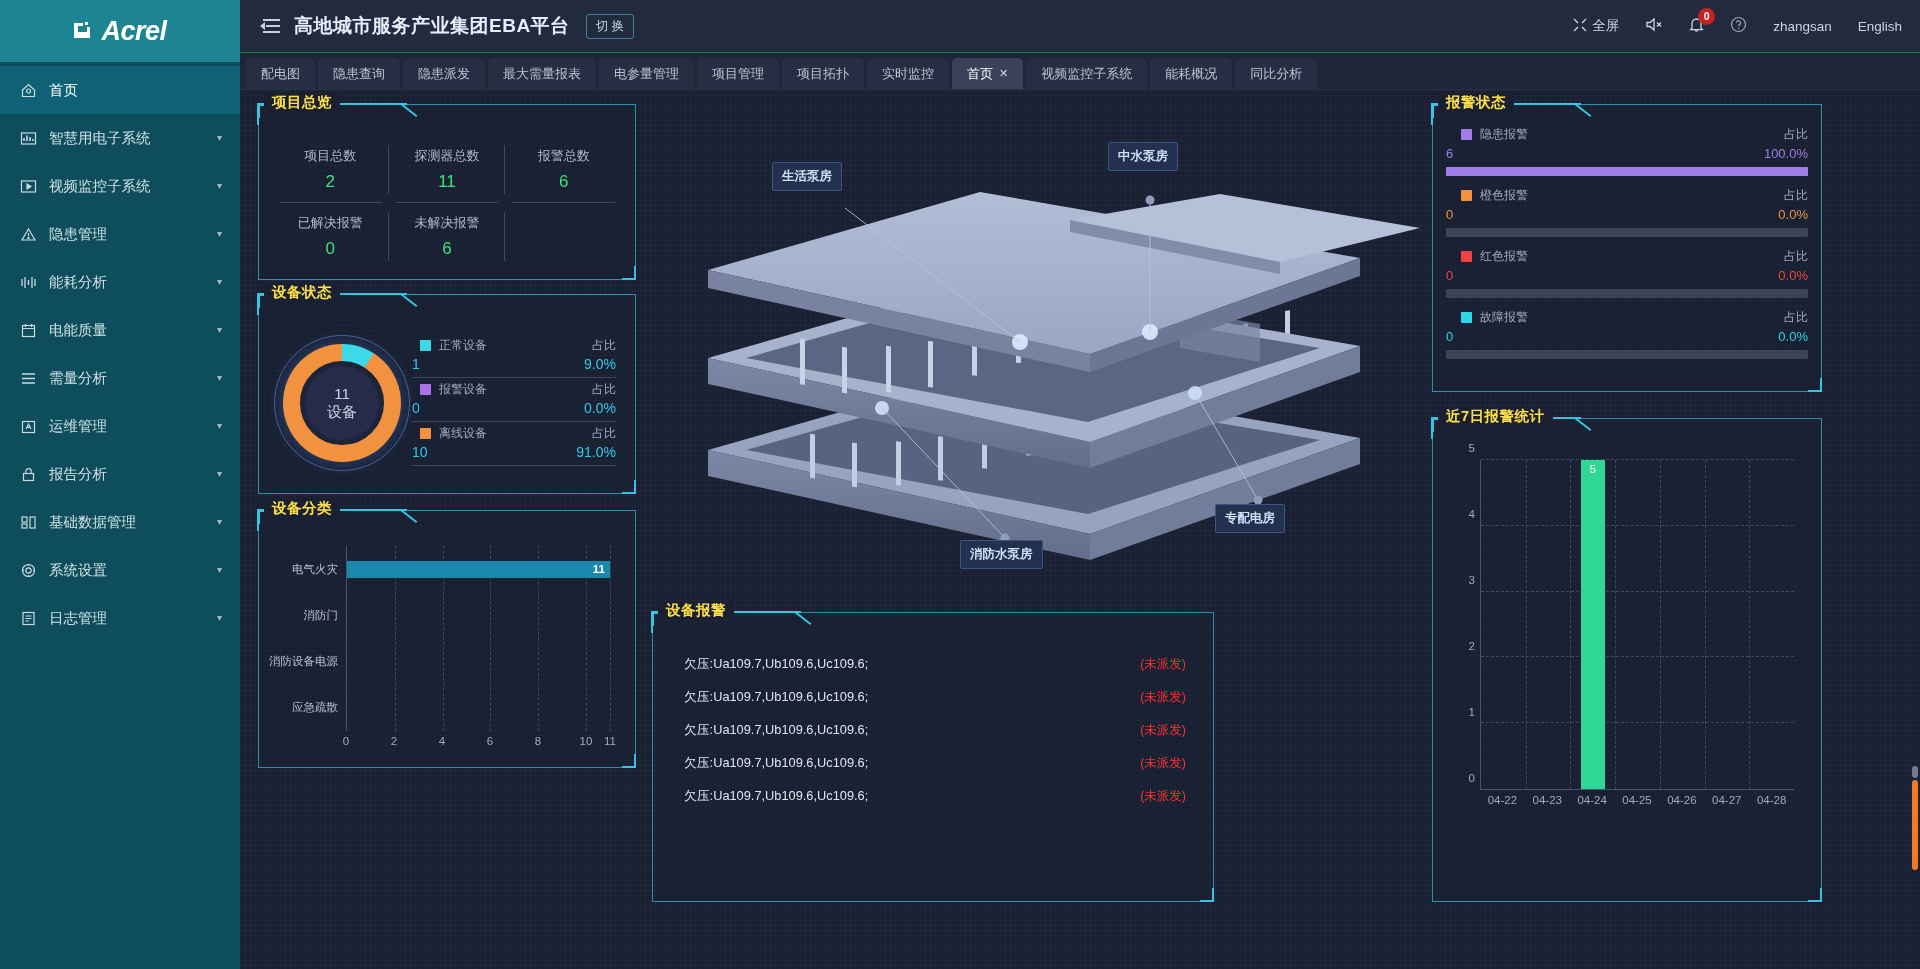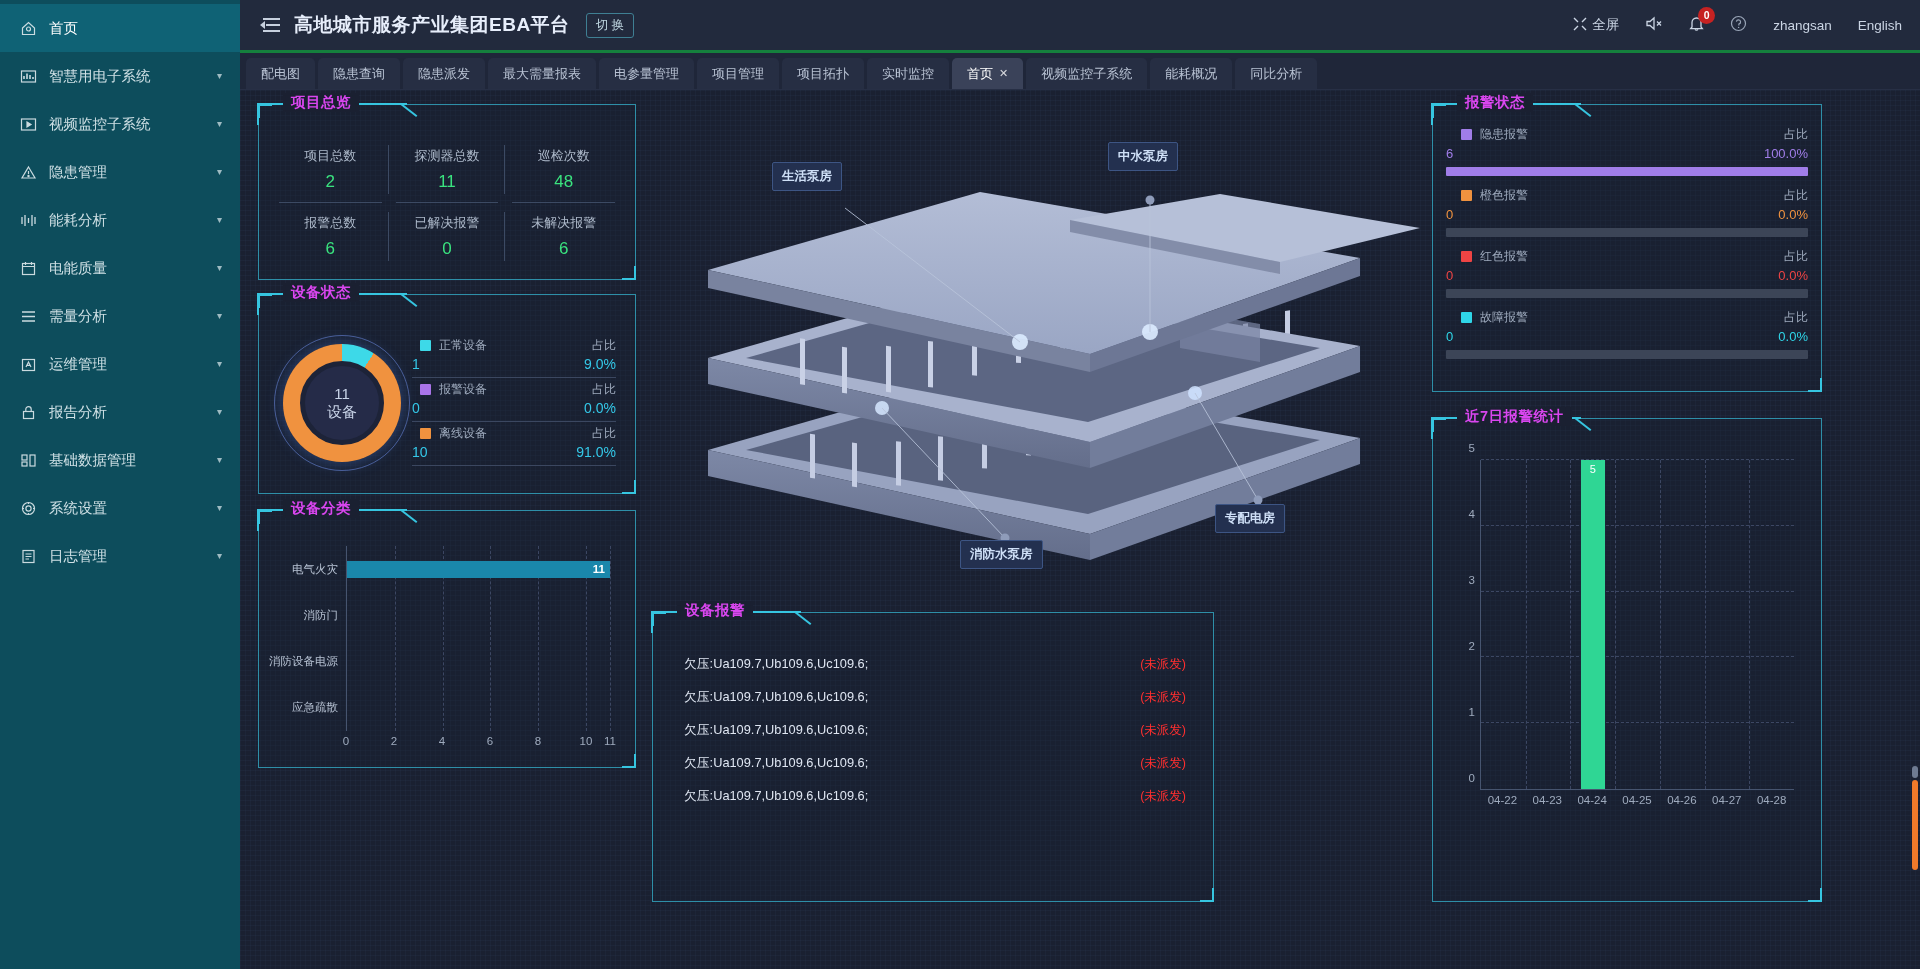--- a/index.html
+++ b/index.html
@@ -44,21 +44,21 @@
   .menu-arrow {
     font-size: 10px; opacity: .75; transform: translateY(-1px);
   }
 
   
   .main { flex: 1 1 auto; display: flex; flex-direction: column; min-width:0; }
 
   .topbar {
     height: 53px; background: #222a3d;
     display: flex; align-items: center; padding: 0 18px 0 20px;
-    border-bottom: 3px solid #15803d;
+    border-bottom: 1px solid #15803d;
     flex: 0 0 53px;
   }
   .hamburger { width: 20px; height: 16px; margin-right: 14px; cursor: pointer; position: relative; }
   .hamburger i {
     position: absolute; left: 3px; right: 0; height: 2px; background: #c7d0de;
   }
   .hamburger i:nth-child(1){ top: 1px; }
   .hamburger i:nth-child(2){ top: 7px; left: 6px; }
   .hamburger i:nth-child(3){ top: 13px; }
   .hamburger::before{
@@ -116,22 +116,22 @@
     position: absolute; inset: 0;
     border: 1px solid #2e8fa8;
     background: rgba(26,34,52,.35);
   }
   .panel-box::before, .panel-box::after {
     content:''; position: absolute; width: 12px; height: 12px;
   }
   .panel-box::before { left: -1px; top: -1px; border-left: 2px solid #36c5e0; border-top: 2px solid #36c5e0; }
   .panel-box::after { right: -1px; bottom: -1px; border-right: 2px solid #36c5e0; border-bottom: 2px solid #36c5e0; }
   .panel-title {
-    position: absolute; top: -11px; left: 25px;
-    color: #d946ef; font-size: 14.5px; font-weight: bold;
+    position: absolute; top: -11px; left: 6px;
+    color: #fde047; font-size: 14.5px; font-weight: bold;
     background: #1a2031; padding: 0 8px; z-index: 3;
     letter-spacing: .5px;
   }
   .notch {
     position: absolute; top: -1px; left: -1px; width: 150px; height: 22px;
     border-top: 2px solid #36c5e0; border-left: 2px solid #36c5e0;
     z-index: 2; pointer-events: none;
   }
   .notch::after{
     content:''; position:absolute; right:-14px; top:-2px; width:20px;height:2px;
@@ -262,20 +262,29 @@
     content:''; position:absolute; left:0; top:-14px; width:6px; height:12px;
     background:#6f7b92; border-radius:3px;
   }
 </style>
 </head>
 <body>
 
 <div class="app">
 
   <aside class="sidebar">
+    <div class="logo-box">
+      <span class="logo-mark">
+        <svg width="22" height="20" viewBox="0 0 22 20">
+          <path d="M1 2 h9 v3 h-5 v6 h9 v-5 h3 v11 h-16 z" fill="#ffffff"></path>
+          <rect x="12" y="1" width="3" height="3" fill="#ffffff"></rect>
+        </svg>
+      </span>
+      <span class="logo-text">Acrel</span>
+    </div>
     <nav class="menu" id="sidebar-menu">
         <div class="menu-item active">
           <span class="menu-icon"><svg width="17" height="17" viewBox="0 0 17 17" fill="none" stroke="#dbe7eb" stroke-width="1.2">
               <path d="M2.5 8 L8.5 2.5 L14.5 8 V14.5 H2.5 Z"></path>
               <circle cx="8.5" cy="9" r="2"></circle>
             </svg></span>
           <span class="menu-label">首页</span>
         </div>
         <div class="menu-item">
           <span class="menu-icon"><svg width="17" height="17" viewBox="0 0 17 17" fill="none" stroke="#dbe7eb" stroke-width="1.2">
@@ -571,24 +580,20 @@
           <div class="ov-grid" id="ov-grid">
               <div class="ov-cell">
                 <div class="ov-label">项目总数</div>
                 <div class="ov-value">2</div>
               </div>
               <div class="ov-cell">
                 <div class="ov-label">探测器总数</div>
                 <div class="ov-value">11</div>
               </div>
               <div class="ov-cell">
-                <div class="ov-label">巡检次数</div>
-                <div class="ov-value">48</div>
-              </div>
-              <div class="ov-cell">
                 <div class="ov-label">报警总数</div>
                 <div class="ov-value">6</div>
               </div>
               <div class="ov-cell">
                 <div class="ov-label">已解决报警</div>
                 <div class="ov-value">0</div>
               </div>
               <div class="ov-cell">
                 <div class="ov-label">未解决报警</div>
                 <div class="ov-value">6</div>

